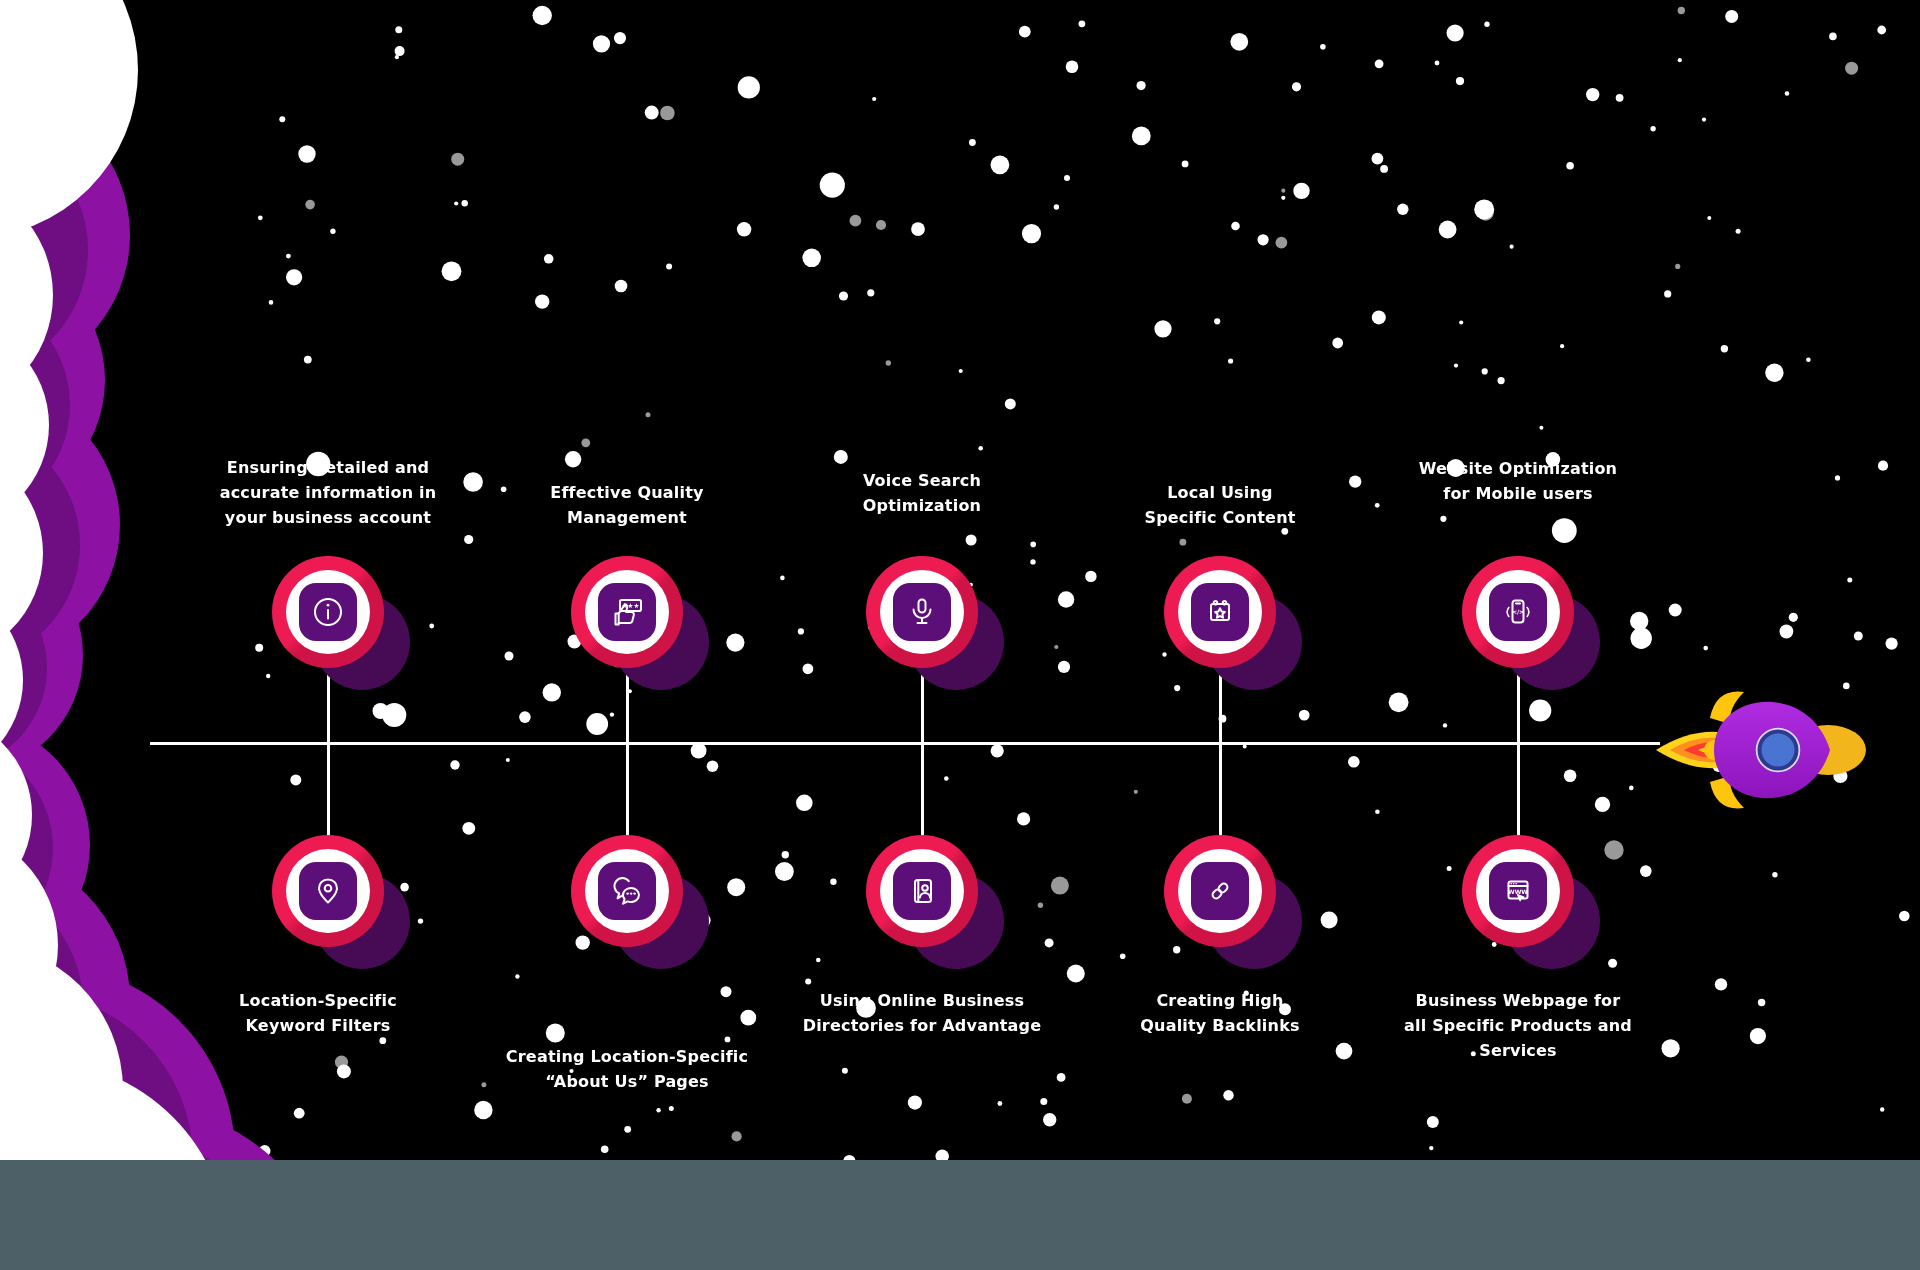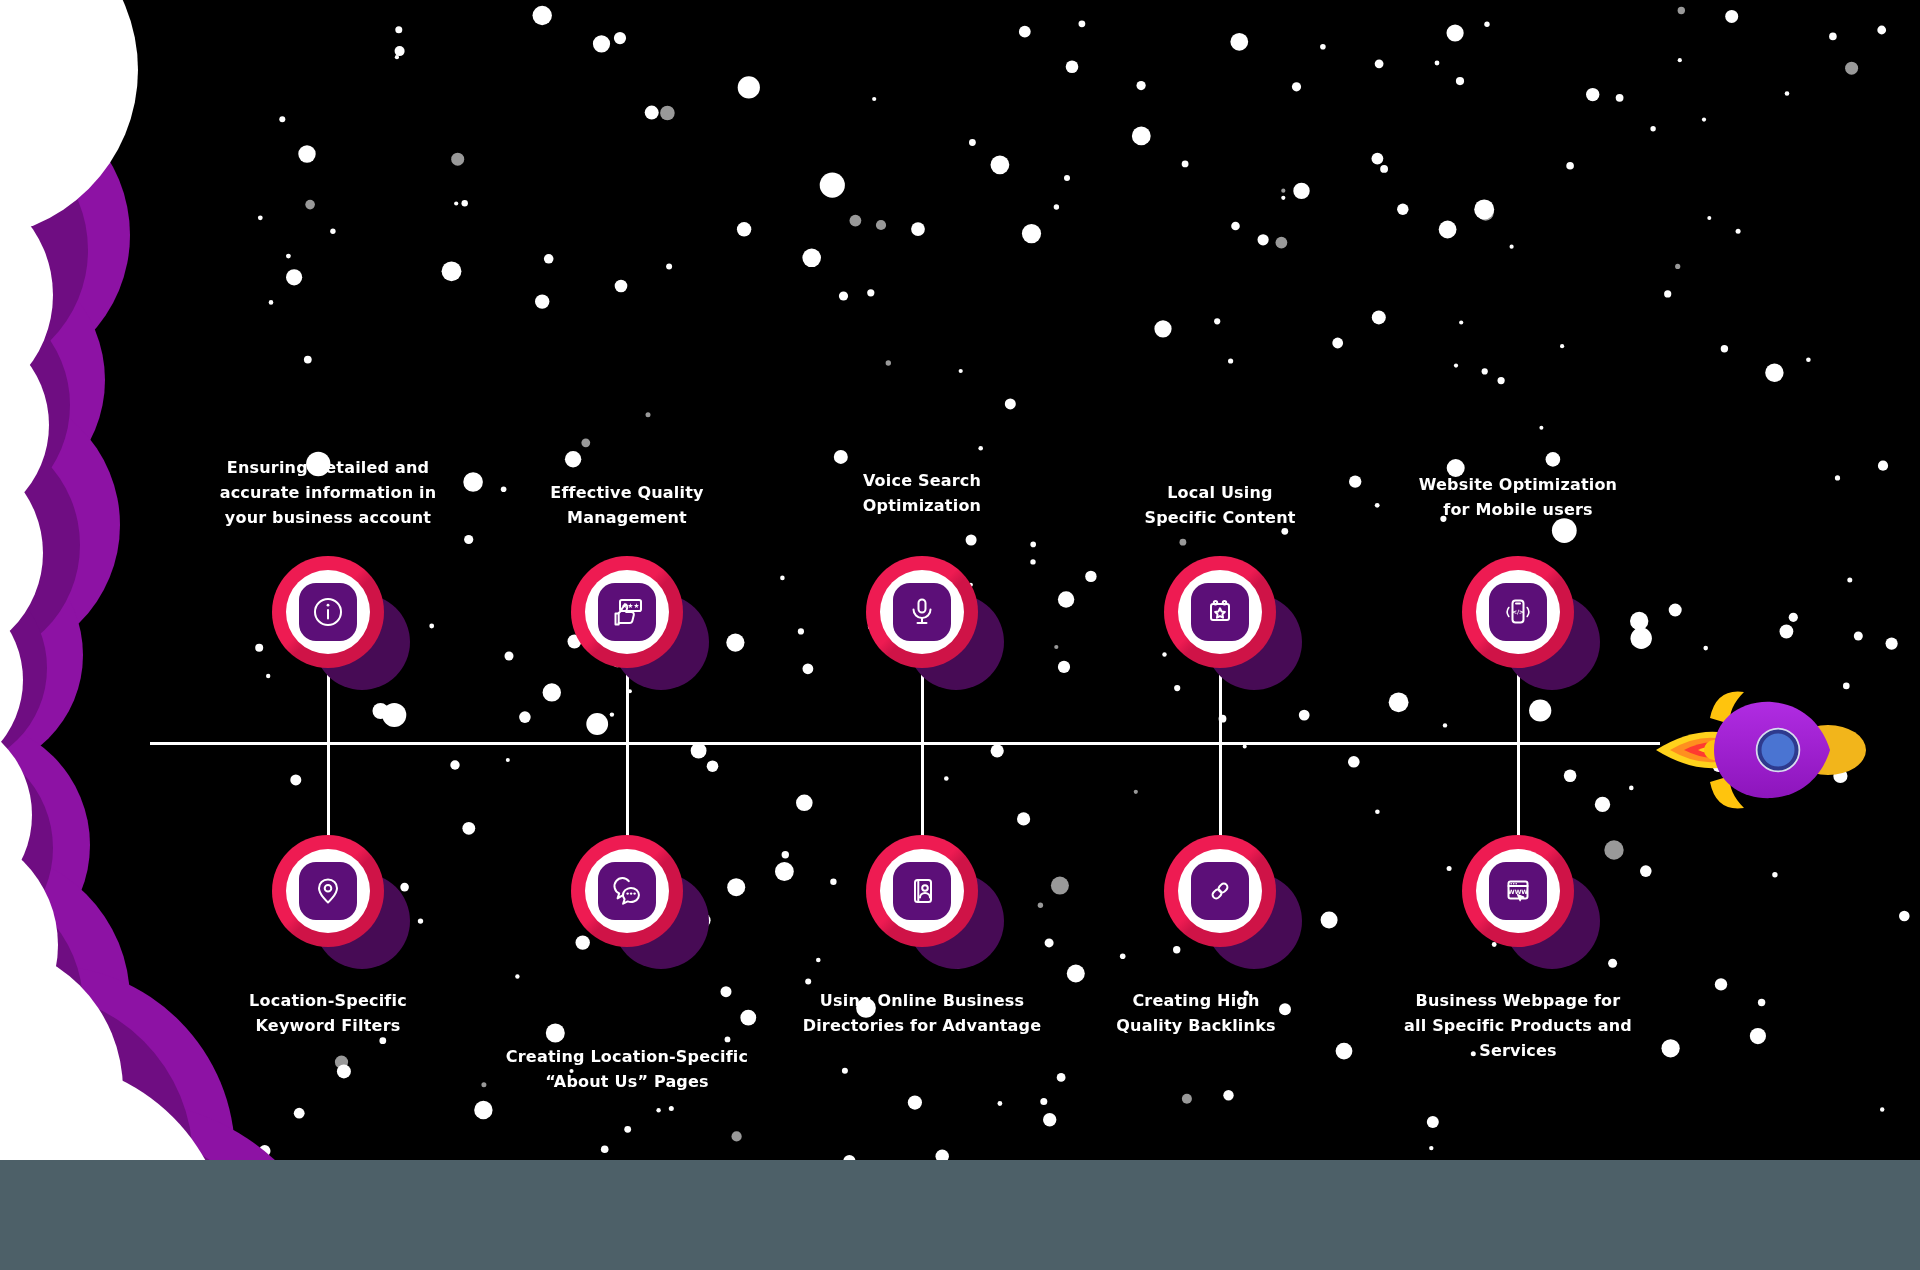--- a/index.html
+++ b/index.html
@@ -412,35 +412,35 @@
         <div class="tile" style="background:#5c0f78">
           <svg class="glyph" viewBox="0 0 40 40">
             <rect x="14.5" y="8.5" width="11" height="22" rx="3"></rect>
             <line x1="18" y1="11.5" x2="22" y2="11.5"></line>
             <text x="20" y="22.3" text-anchor="middle" font-size="6" font-weight="bold" fill="#fff" stroke="none" font-family="DejaVu Sans, sans-serif">&lt;/&gt;</text>
             <path d="M10.8 15.5 a7.5 7.5 0 0 0 0 9" stroke-width="1.6"></path>
             <path d="M29.2 15.5 a7.5 7.5 0 0 1 0 9" stroke-width="1.6"></path>
           </svg>
         </div>
       </div>
-      <div class="item-label" style="left:1348px;top:472px">Website Optimization
+      <div class="item-label" style="left:1348px;top:456px">Website Optimization
 for Mobile users</div>
       <div class="connector" style="left:326.5px;top:743px;height:148px"></div>
       <div class="item-badge" style="left:272px;top:835px">
         <div class="shadow-circle" style="background:#470b55"></div>
         <div class="ring" style="background:linear-gradient(135deg,#ee1b52 46%,#cf1347 54%)"></div>
         <div class="inner-circle" style="background:#ffffff"></div>
         <div class="tile" style="background:#5c0f78">
           <svg class="glyph" viewBox="0 0 40 40">
             <path d="M20 8.5 c-5.3 0-9 3.9-9 8.7 0 6.2 9 14.3 9 14.3 s9-8.1 9-14.3 C29 12.4 25.3 8.5 20 8.5 Z"></path>
             <circle cx="20" cy="17.3" r="3.3"></circle>
           </svg>
         </div>
       </div>
-      <div class="item-label" style="left:158px;top:988px">Location-Specific
+      <div class="item-label" style="left:148px;top:988px">Location-Specific
 Keyword Filters</div>
       <div class="connector" style="left:625.5px;top:743px;height:148px"></div>
       <div class="item-badge" style="left:571px;top:835px">
         <div class="shadow-circle" style="background:#470b55"></div>
         <div class="ring" style="background:linear-gradient(135deg,#ee1b52 46%,#cf1347 54%)"></div>
         <div class="inner-circle" style="background:#ffffff"></div>
         <div class="tile" style="background:#5c0f78">
           <svg class="glyph" viewBox="0 0 40 40">
             <path d="M21.8 10.2 a8 8 0 1 0-9.6 12.2 l-1.6 5 4.5-2.7"></path>
             <path d="M16.5 21.5 a8 7 0 1 1 4.2 8.9 l-4.6 2.3 1.5-4.6 a8 7 0 0 1-1.1-6.6 Z" fill="#5c0f78"></path>
@@ -475,21 +475,21 @@
         <div class="inner-circle" style="background:#ffffff"></div>
         <div class="tile" style="background:#5c0f78">
           <svg class="glyph" viewBox="0 0 40 40">
             <g transform="rotate(-45 20 20)">
               <rect x="11" y="16.4" width="9.5" height="7.2" rx="3.6"></rect>
               <rect x="19.5" y="16.4" width="9.5" height="7.2" rx="3.6"></rect>
             </g>
           </svg>
         </div>
       </div>
-      <div class="item-label" style="left:1026px;top:988px">Creating High
+      <div class="item-label" style="left:1050px;top:988px">Creating High
 Quality Backlinks</div>
       <div class="connector" style="left:1516.5px;top:743px;height:148px"></div>
       <div class="item-badge" style="left:1462px;top:835px">
         <div class="shadow-circle" style="background:#470b55"></div>
         <div class="ring" style="background:linear-gradient(135deg,#ee1b52 46%,#cf1347 54%)"></div>
         <div class="inner-circle" style="background:#ffffff"></div>
         <div class="tile" style="background:#5c0f78">
           <svg class="glyph" viewBox="0 0 40 40">
             <rect x="10.5" y="10.5" width="19" height="17" rx="2"></rect>
             <line x1="10.5" y1="15" x2="29.5" y2="15"></line>

